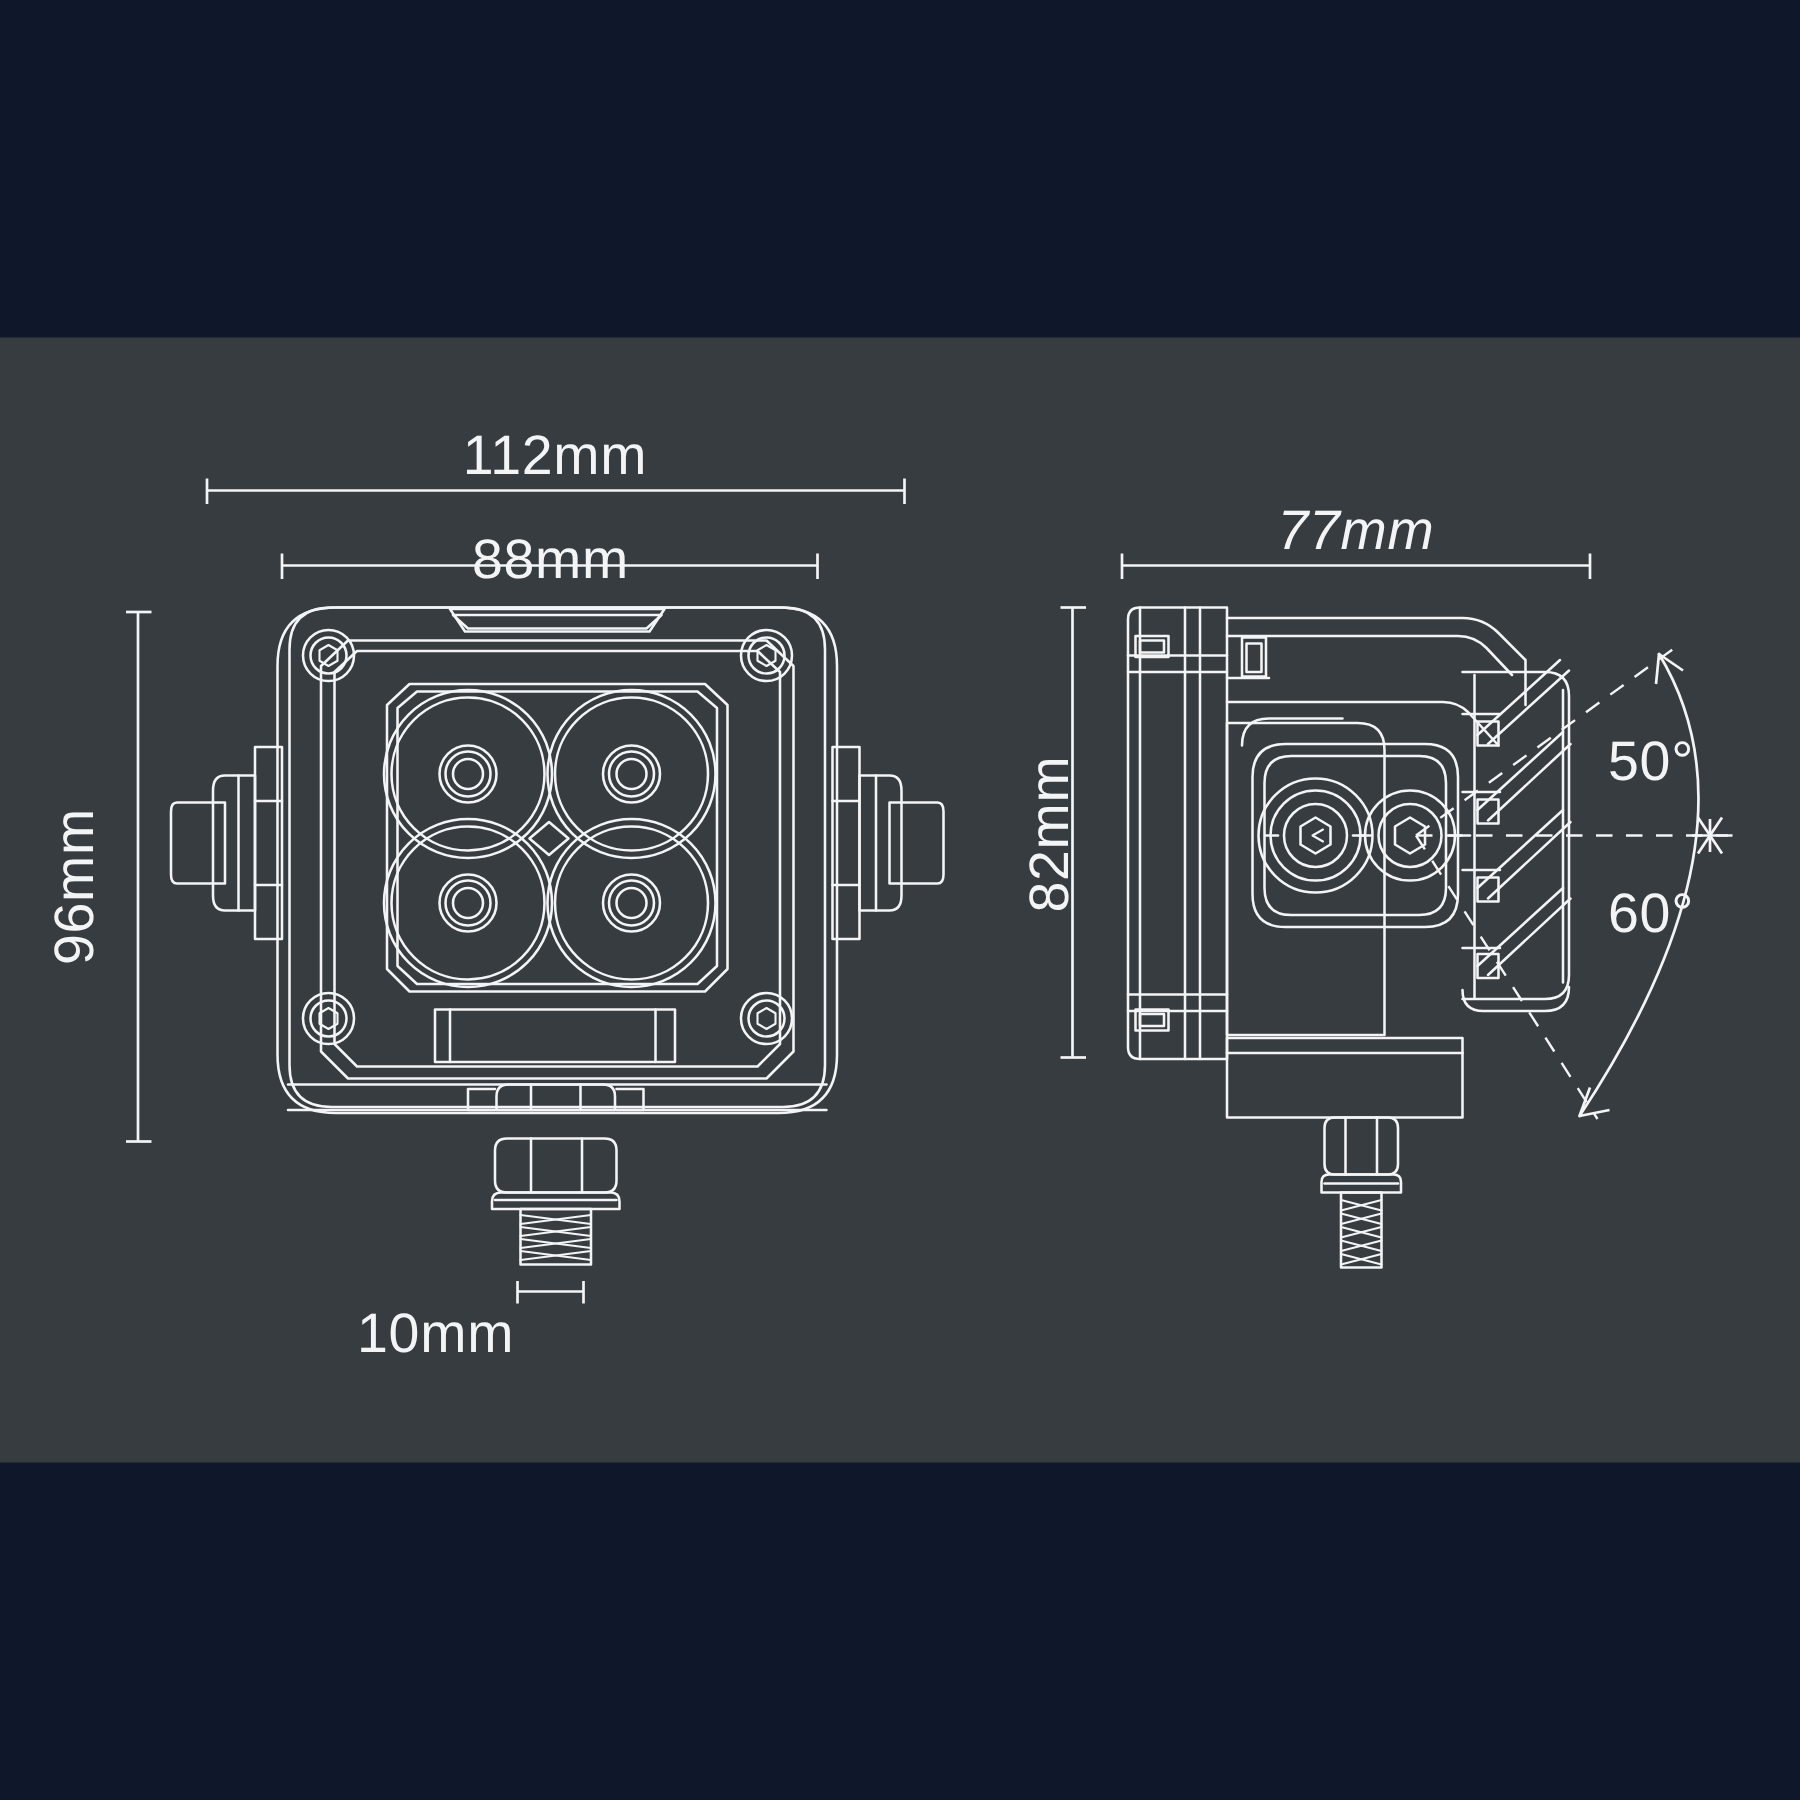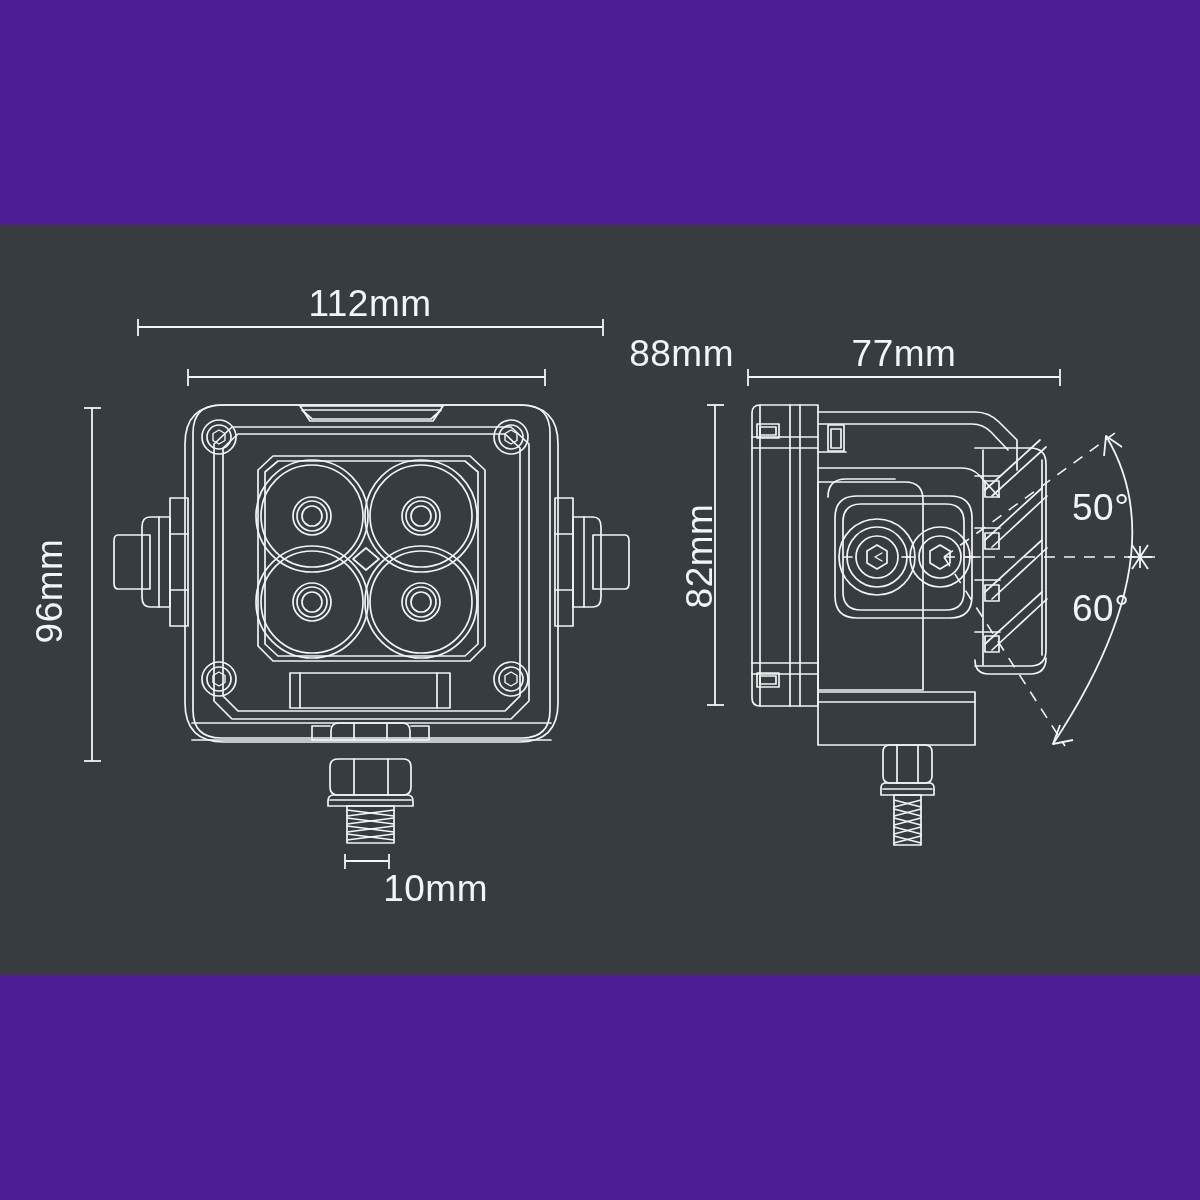--- a/index.html
+++ b/index.html
@@ -8,21 +8,21 @@
     background: #ffffff;
     width: 1200px;
     height: 1200px;
     overflow: hidden;
     font-family: "Liberation Sans", sans-serif;
   }
   #stage {
     position: relative;
     width: 1200px;
     height: 1200px;
-    background: #4c1d95;
+    background: #0f172a;
   }
   #panel {
     position: absolute;
     left: 0;
     top: 225px;
     width: 1200px;
     height: 750px;
     background: #373c41;
   }
   svg.drawing {
@@ -68,25 +68,25 @@
   }
   .dimtext {
     position: absolute;
     color: #f2f4f5;
     font-family: "Liberation Sans", sans-serif;
     font-weight: 400;
     white-space: nowrap;
     letter-spacing: 0.5px;
   }
   .t-112 { left: 0; top: 283px; width: 740px; text-align: center; font-size: 37px; }
-  .t-88  { left: 0; top: 333px; width: 734px; text-align: right; font-size: 37px; }
+  .t-88  { left: 0; top: 352px; width: 734px; text-align: center; font-size: 37px; }
   .t-96  { left: -60px; top: 570px; width: 220px; text-align: center; font-size: 37px;
            transform: rotate(-90deg); transform-origin: center center; }
-  .t-10  { left: 238px; top: 868px; width: 250px; text-align: right; font-size: 37px; }
-  .t-77  { left: 746px; top: 333px; width: 316px; text-align: center; font-size: 37px; }
+  .t-10  { left: 238px; top: 868px; width: 250px; text-align: left; font-size: 37px; }
+  .t-77  { left: 746px; top: 333px; width: 316px; text-align: center; font-size: 37px; font-style: italic; }
   .t-82  { left: 590px; top: 535px; width: 220px; text-align: center; font-size: 37px;
            transform: rotate(-90deg); transform-origin: center center; }
   .t-30  { left: 1072px; top: 487px; font-size: 37px; }
   .t-50  { left: 1072px; top: 588px; font-size: 37px; }
 </style>
 </head>
 <body>
 
 <div id="stage">
 

